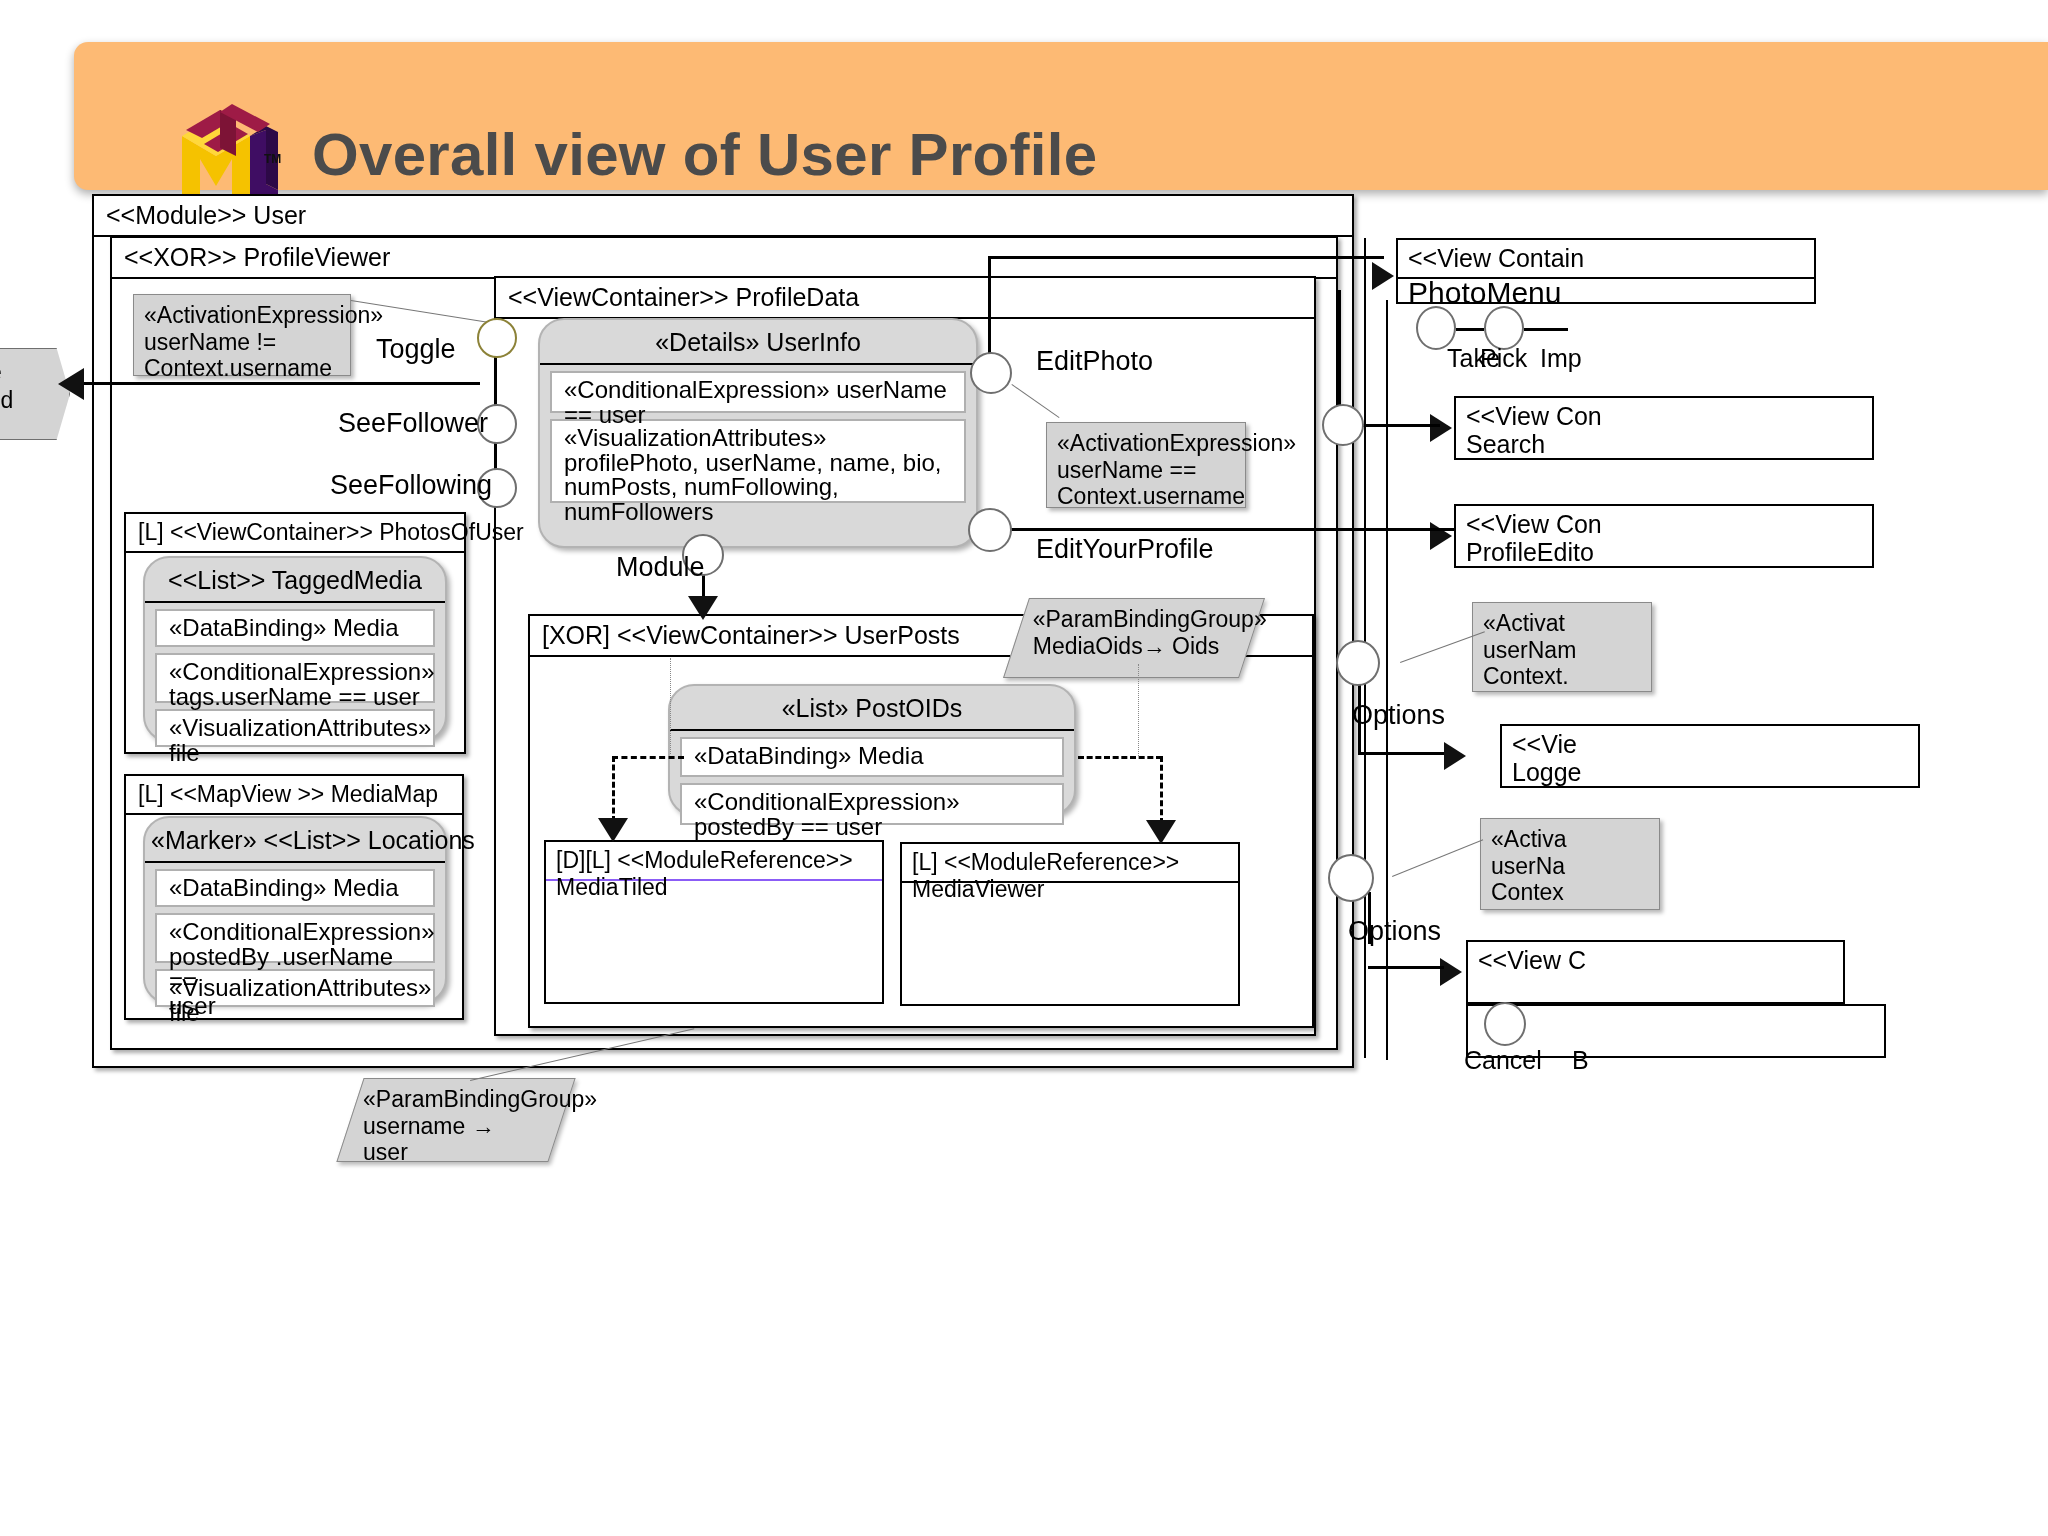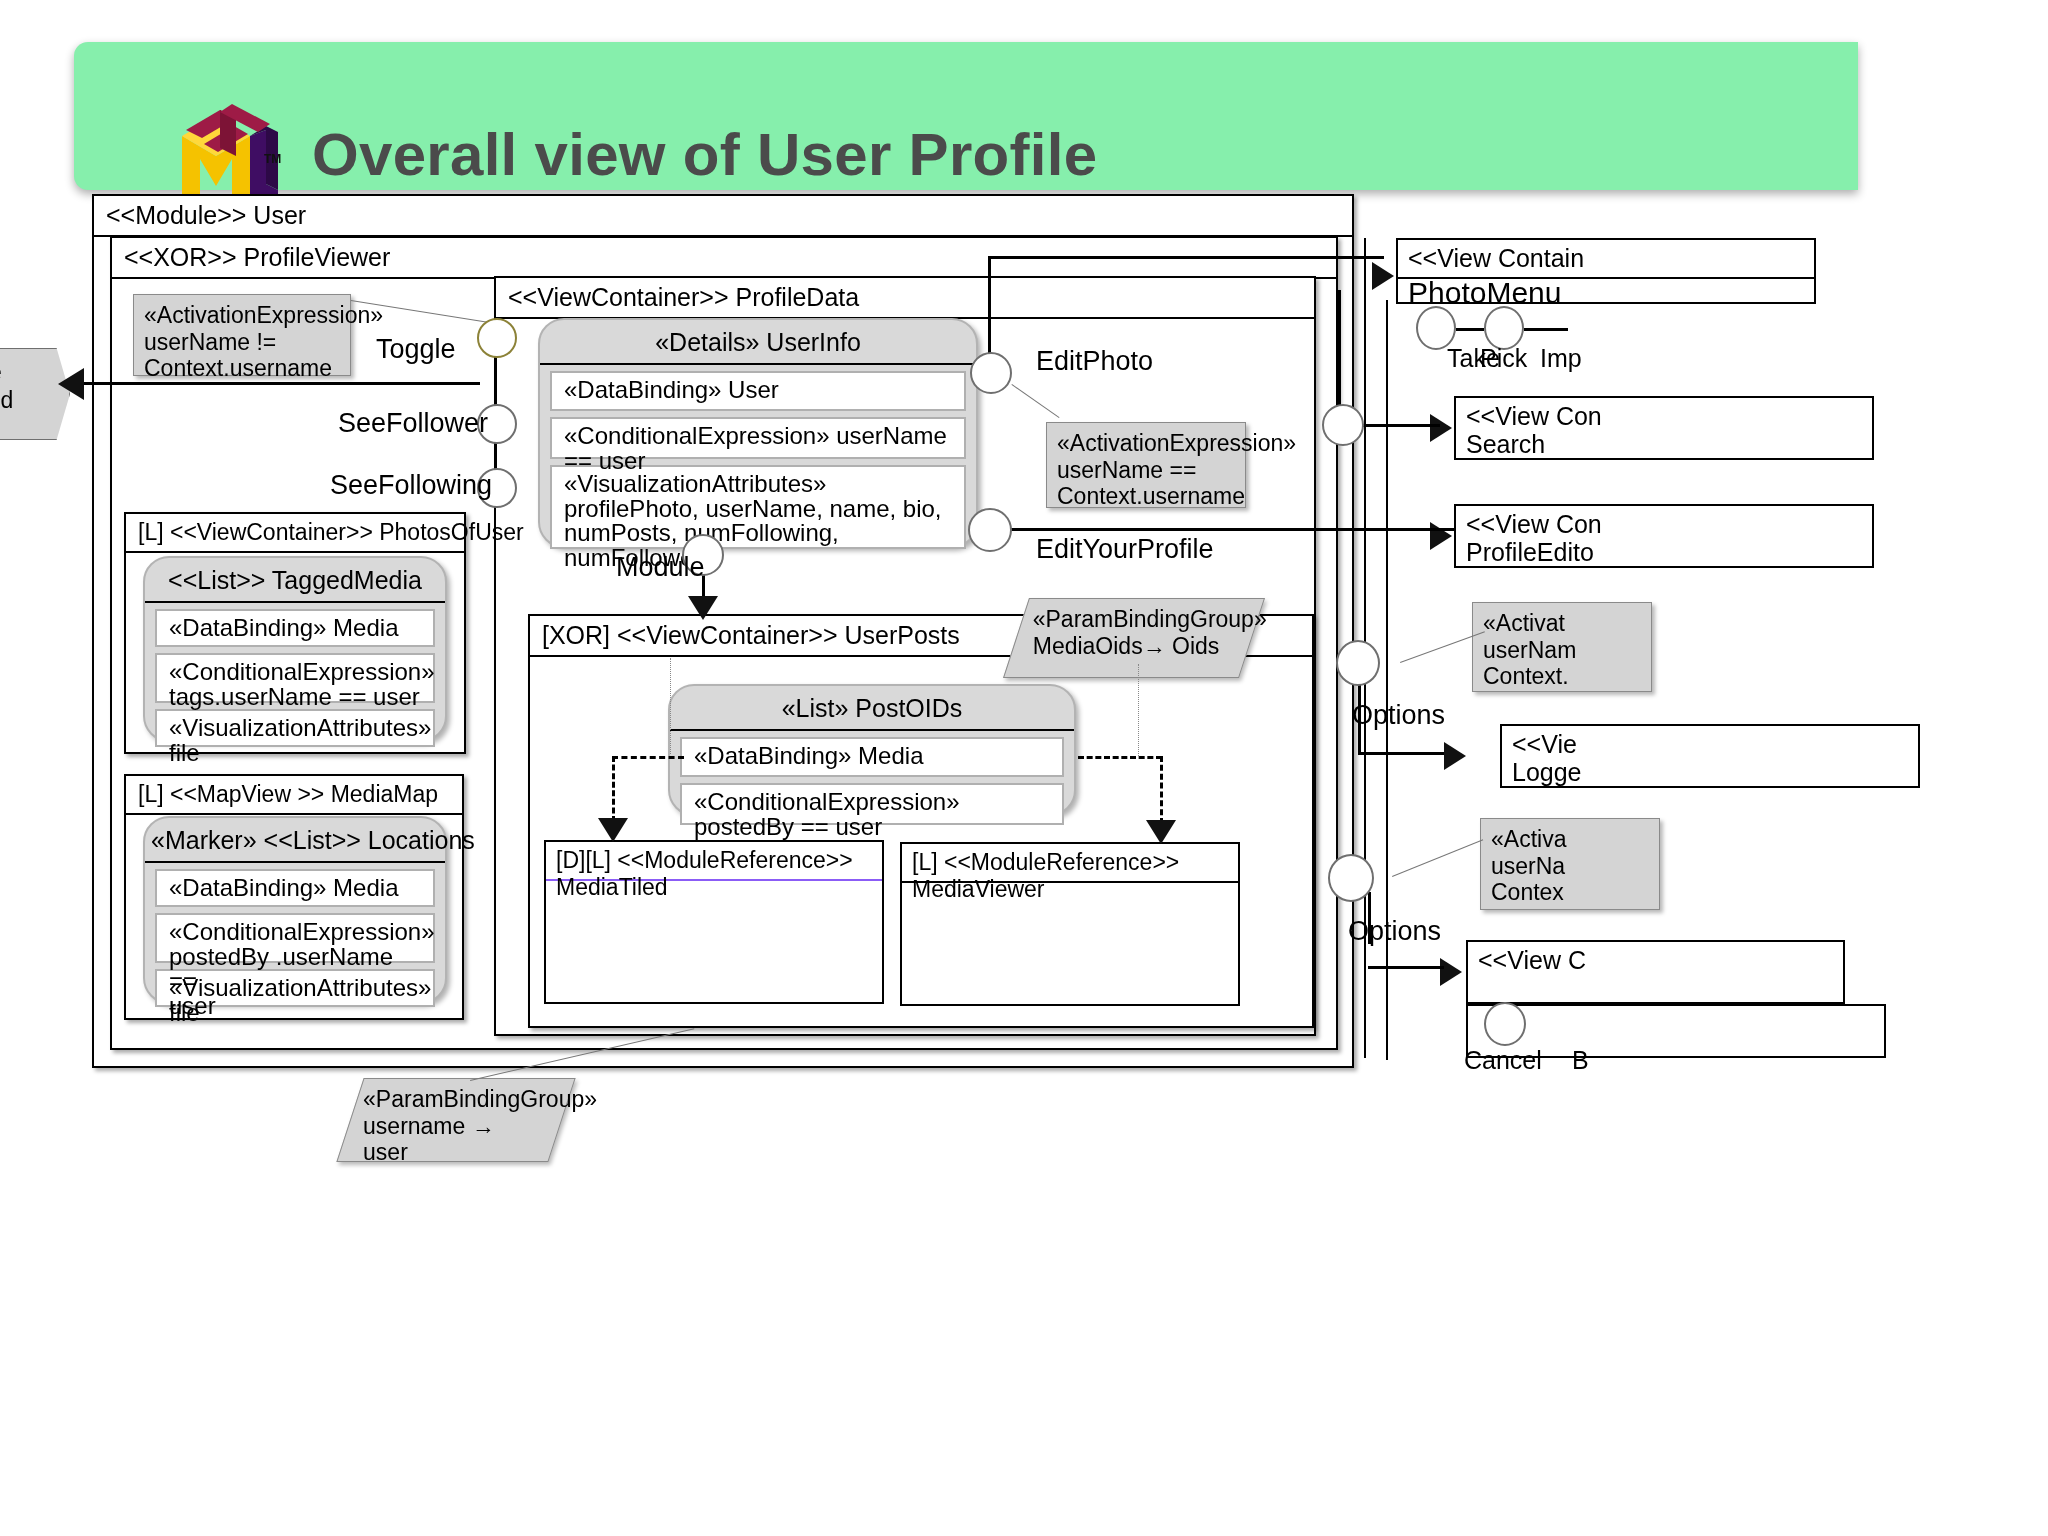--- a/index.html
+++ b/index.html
@@ -1,21 +1,21 @@
 <!DOCTYPE html>
 <html><head>
 <meta charset="utf-8">
 <style>
   html,body{margin:0;padding:0;background:#ffffff;}
   body{width:2048px;height:1536px;position:relative;overflow:hidden;
        font-family:"Liberation Sans","DejaVu Sans",sans-serif;color:#000;}
 
   
-  #title-banner{position:absolute;left:74px;top:42px;width:1784px;height:148px;
-    background:#86efac;border-radius:14px 0 0 14px;
+  #title-banner{position:absolute;left:74px;top:42px;width:1974px;height:148px;
+    background:#fdba74;border-radius:14px 0 0 14px;
     box-shadow:0 4px 10px rgba(0,0,0,.32);}
   #title-text{position:absolute;left:238px;top:78px;font-size:60px;font-weight:bold;
     color:#4b4b4b;letter-spacing:.3px;white-space:nowrap;}
 
   
   #logo{position:absolute;left:100px;top:62px;width:110px;height:110px;}
   #logo svg{display:block;}
   .tm{position:absolute;left:190px;top:110px;font-size:12px;color:#111;font-weight:bold;}
 
   
@@ -114,21 +114,20 @@
   <div class="hdr">&lt;&lt;ViewContainer&gt;&gt; ProfileData</div>
 </div>
 
 <div class="note" style="left:133px;top:294px;width:218px;height:82px;white-space:pre-line;">«ActivationExpression»
 userName !=
 Context.username</div>
 <div class="hair" style="left:351px;top:300px;width:148px;transform:rotate(9deg);"></div>
 
 <div class="comp" style="left:538px;top:318px;width:440px;height:230px;">
   <div class="ctitle">«Details» UserInfo</div>
-  <div class="slot" style="height:40px;">«DataBinding» User</div>
   <div class="slot" style="height:42px;white-space:pre-line;">«ConditionalExpression» userName == user</div>
   <div class="slot" style="height:84px;white-space:pre-line;">«VisualizationAttributes»
 profilePhoto, userName, name, bio,
 numPosts, numFollowing, numFollowers</div>
 </div>
 
 <div class="box shadow" style="left:124px;top:512px;width:342px;height:242px;">
   <div class="hdr" style="font-size:23px;">[L]  &lt;&lt;ViewContainer&gt;&gt; PhotosOfUser</div>
 </div>
 <div class="comp" style="left:143px;top:556px;width:304px;height:186px;">

